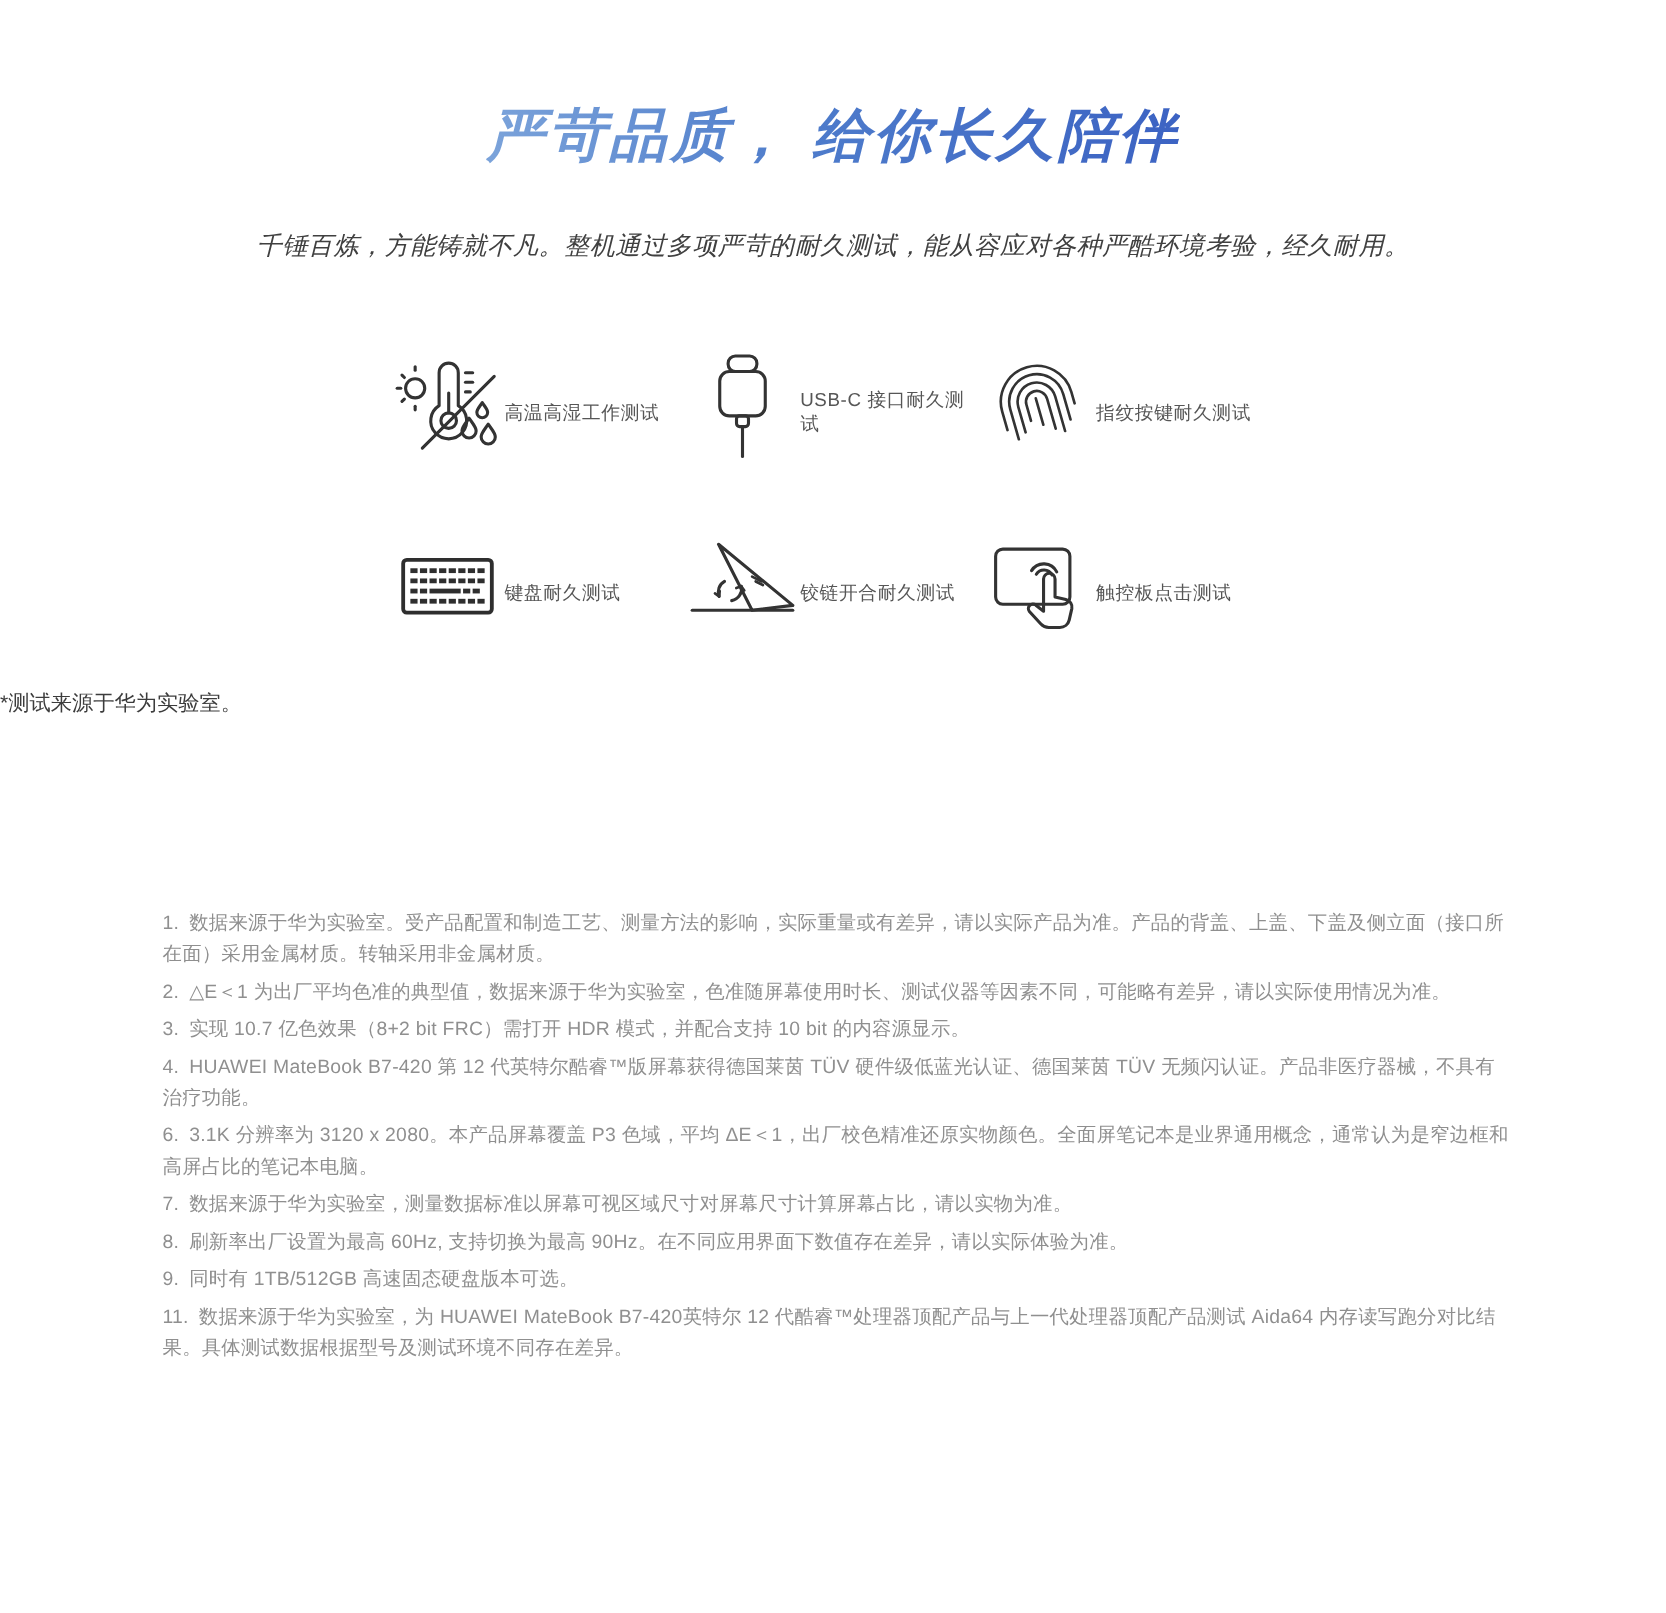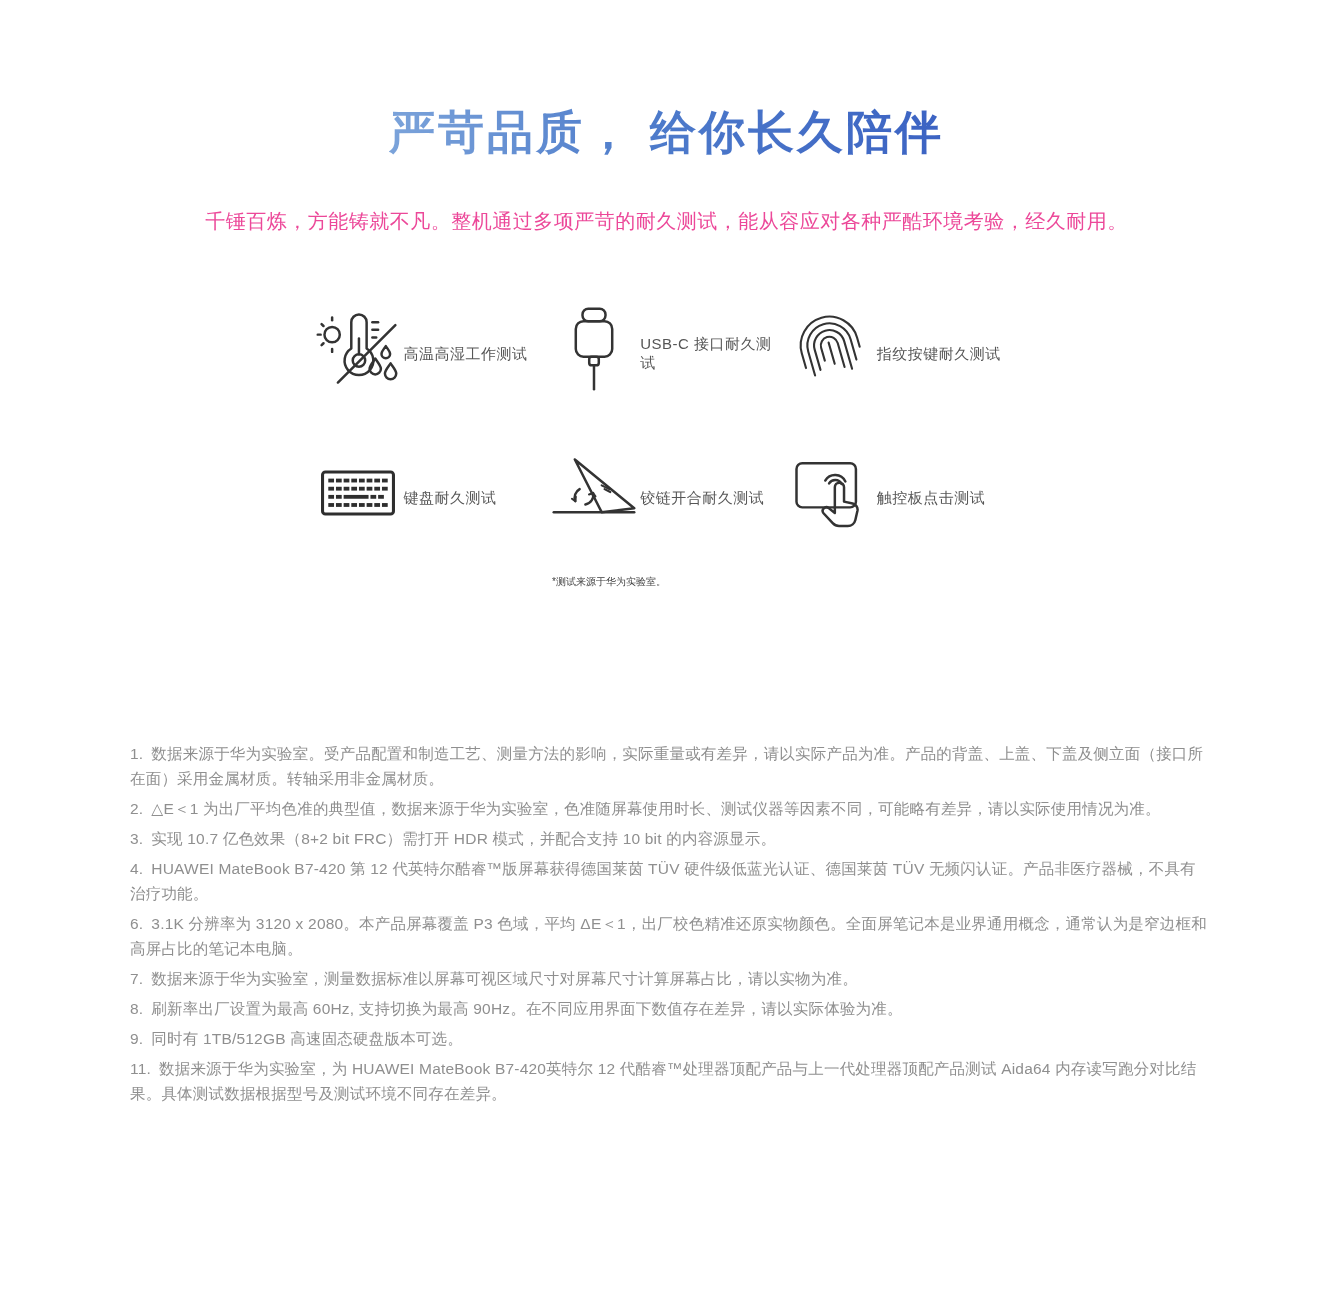--- a/index.html
+++ b/index.html
@@ -4,46 +4,46 @@
 <style>
   * { box-sizing: border-box; }
   html,body { margin:0; padding:0; }
   body {
     width:1333px; height:1290px;
     background:#ffffff;
     font-family:"Liberation Sans","DejaVu Sans",sans-serif;
     overflow:hidden;
     position:relative;
   }
-  .hero { padding-top:102px; text-align:center; }
+  .hero { padding-top:78px; text-align:center;font-style:italic; }
   .hero-title {
     display:inline-block;
     font-size:46px; font-weight:700; letter-spacing:3px;
     background:linear-gradient(90deg,#7ba3da 0%,#4e7ccb 45%,#3c63c3 100%);
     -webkit-background-clip:text; background-clip:text;
     color:transparent;
     margin:0 auto;
   }
   .hero-sub {
     margin-top:40px;
-    font-size:20px; line-height:35px; color:#ec4899;
+    font-size:20px; line-height:35px; color:#404040;
     text-align:center; letter-spacing:0.5px;
   }
   .tests {
     width:710px; margin:62px auto 0;
     display:grid; grid-template-columns:repeat(3,1fr);
     row-gap:48px;
   }
   .test-item { display:flex; flex-direction:row; align-items:center; }
   .test-icon { height:96px; display:flex; align-items:center; justify-content:center; }
   .test-label { margin-top:10px; font-size:15px; color:#565656; letter-spacing:0.5px; }
   .lab-note {
     margin-top:34px; padding-right:115px;
-    text-align:center;
-    font-size:10px; color:#3c3c3c;
+    text-align:left;
+    font-size:17px; color:#3c3c3c;
   }
   .footnotes {
     margin:152px 122px 0 130px;
     font-size:15.5px; line-height:25px; color:#8f8f8f;
     letter-spacing:0.2px;
   }
   .footnotes p { margin:0 0 5px 0; }
   .fn-num { padding-right:8px; }
   svg .st { fill:none; stroke:#333333; stroke-width:2.6; stroke-linecap:round; stroke-linejoin:round; }
   svg .thin { stroke-width:2.2; }

